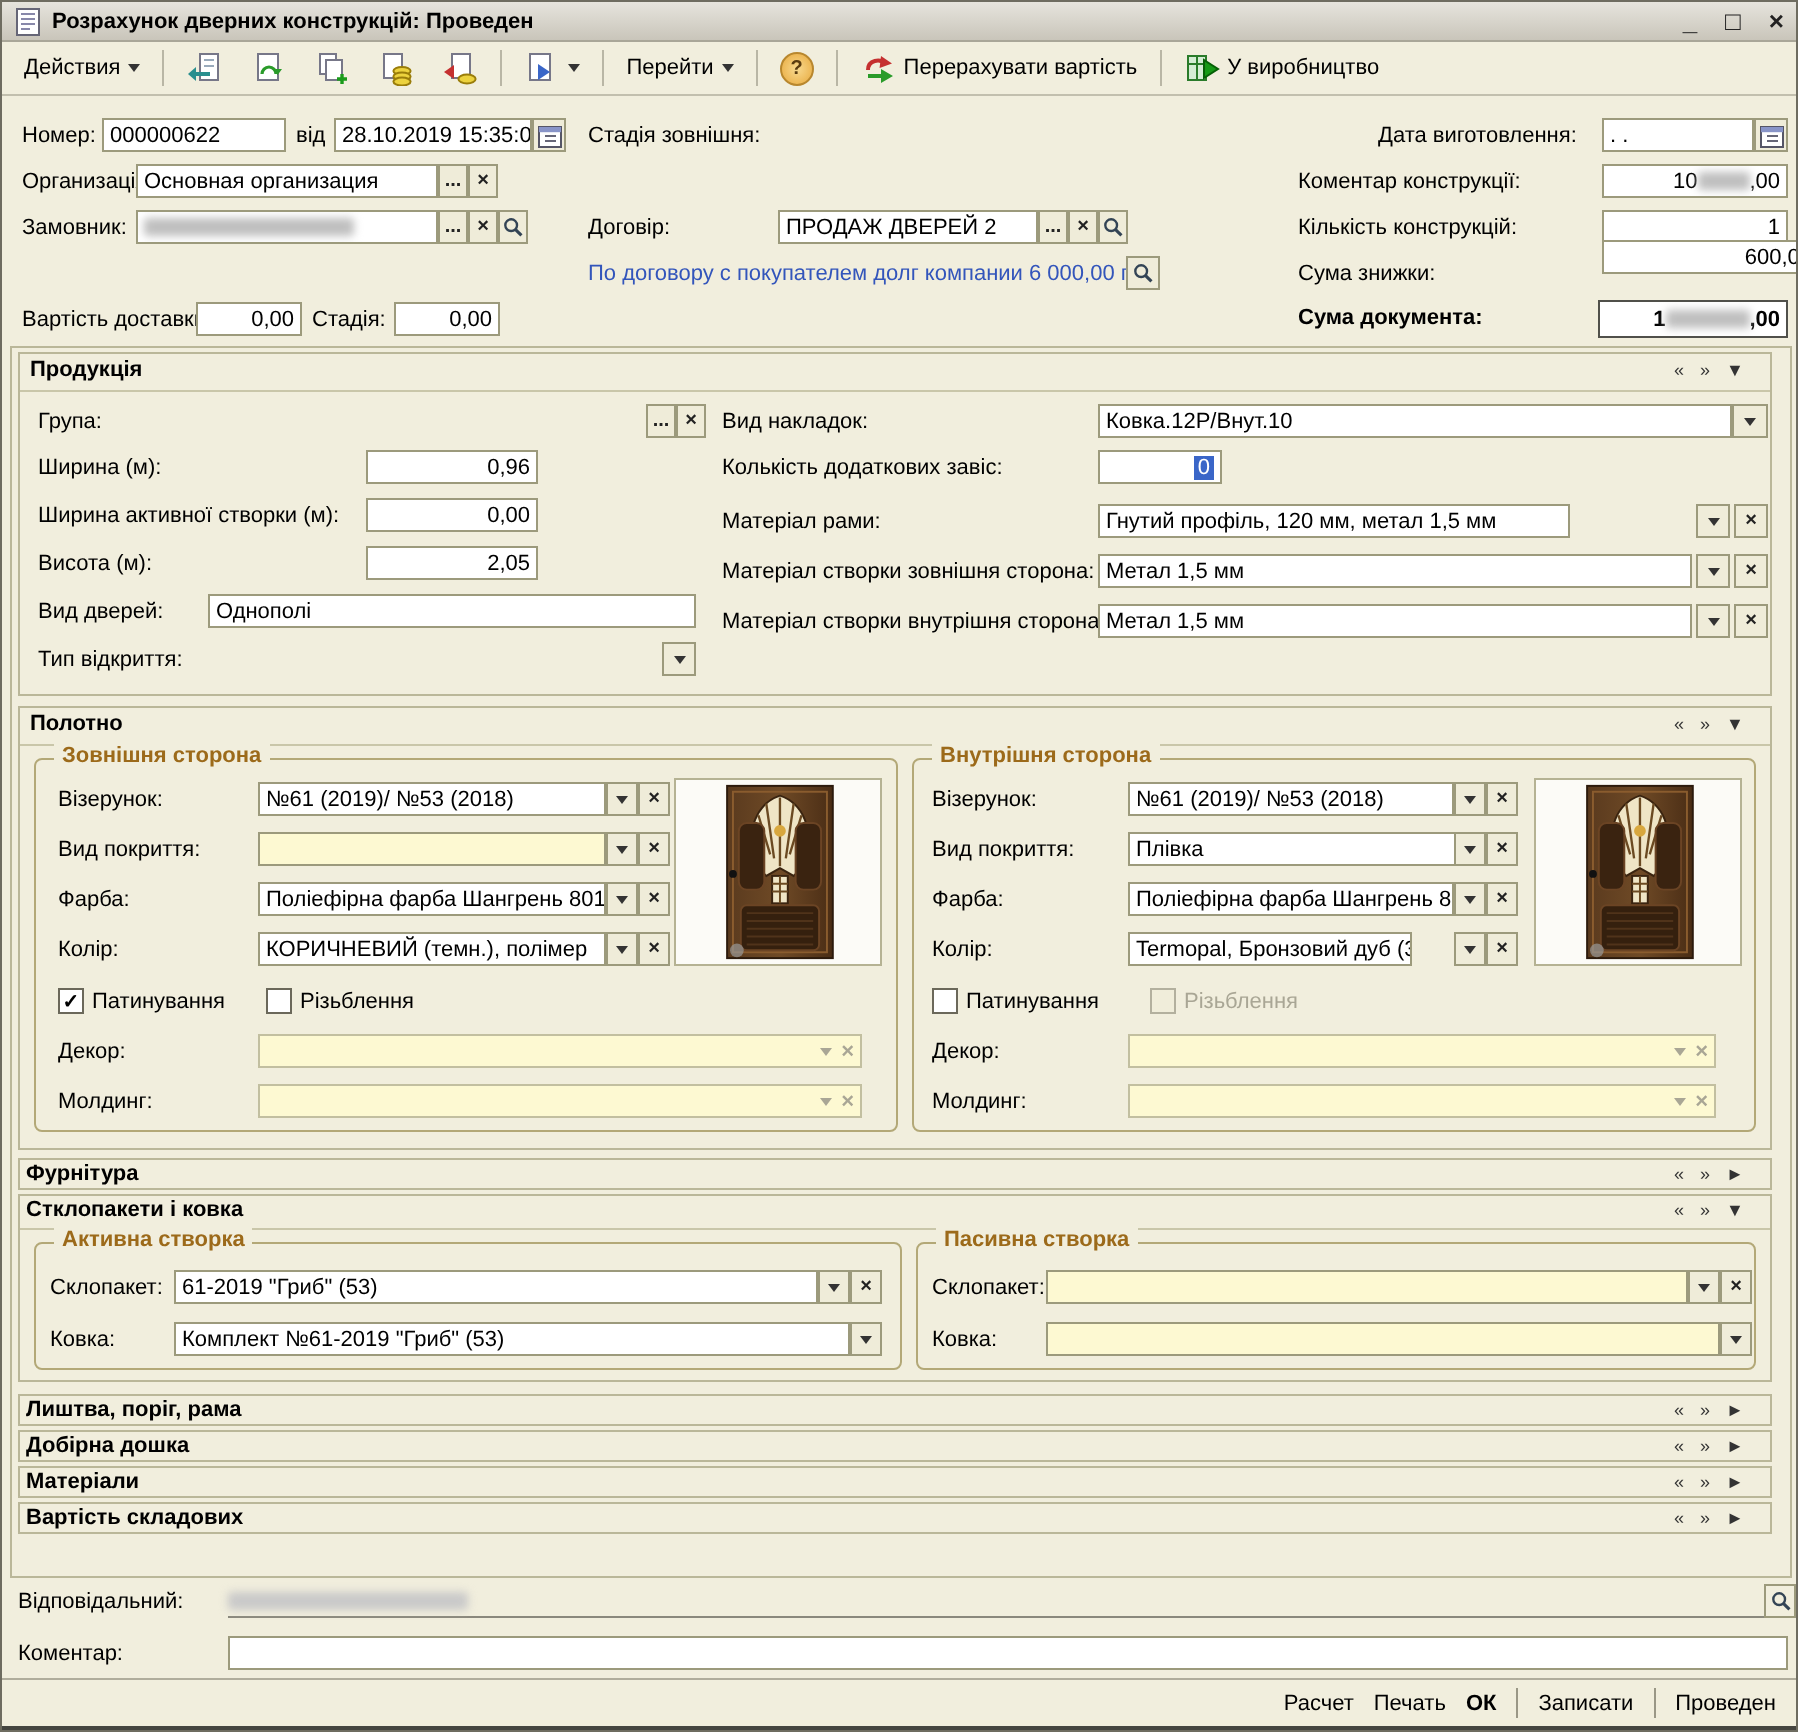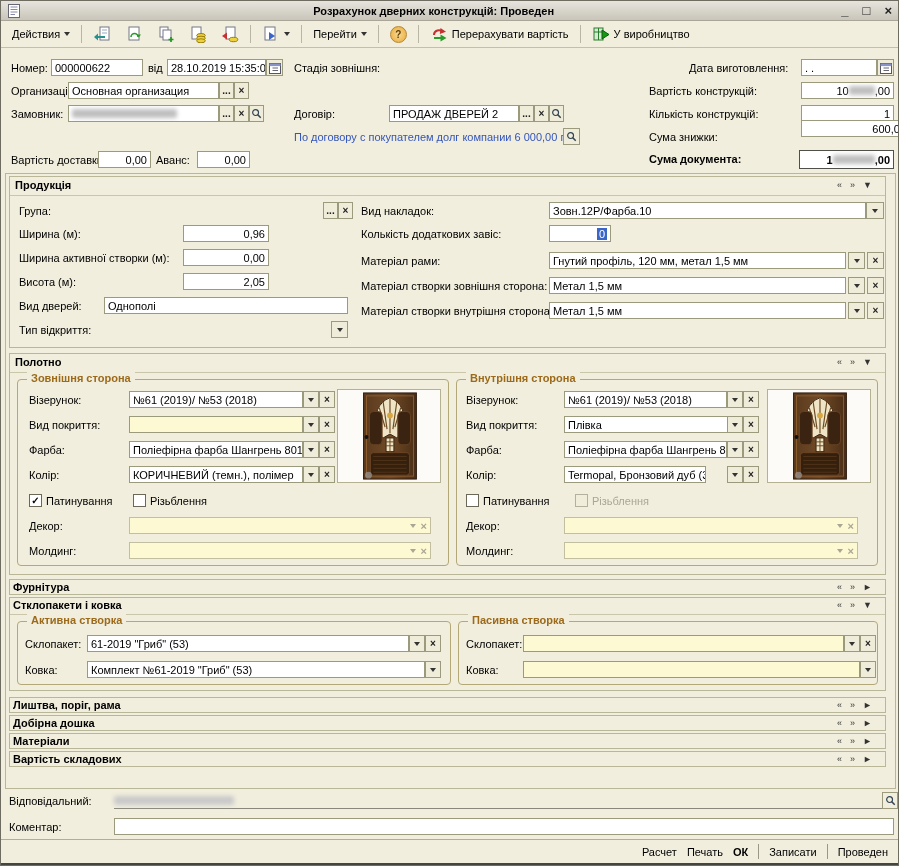--- a/index.html
+++ b/index.html
@@ -4,21 +4,21 @@
 <style>
   html,body{margin:0;padding:0;background:#7d7d78;}
   #window{position:relative;width:899px;height:866px;background:#f1eedd;
     font-family:"Liberation Sans",sans-serif;font-size:11px;color:#000;
     border:1px solid #6e6c60;box-sizing:border-box;overflow:hidden;}
   
   .titlebar{position:absolute;left:0;top:0;width:100%;height:20px;box-sizing:border-box;
     background:linear-gradient(#e6e4dd,#c9c5ba);border-bottom:1px solid #a9a698;
     display:flex;align-items:center;padding:0 6px;font-weight:bold;}
   .wicon{width:14px;height:14px;margin-right:5px;flex:0 0 auto;}
-  .wtitle{flex:1;white-space:nowrap;overflow:hidden;text-align:center;}
+  .wtitle{flex:1;white-space:nowrap;overflow:hidden;}
   .wctrls{display:flex;gap:14px;font-weight:bold;font-size:13px;color:#222;}
   .wctrls span{cursor:default;}
   
   .toolbar{position:absolute;left:0;top:20px;width:100%;height:27px;box-sizing:border-box;
     display:flex;align-items:center;padding:0 4px;background:#f1eedd;border-bottom:1px solid #c2bfae;}
   .tbtn{display:flex;align-items:center;gap:4px;padding:3px 6px;border:1px solid transparent;border-radius:2px;}
   .tsep{width:1px;height:18px;background:#b9b6a5;margin:0 4px;}
   .ticon{width:18px;height:18px;flex:0 0 auto;}
   .qicon{width:15px;height:15px;border-radius:50%;background:radial-gradient(#f8d98f,#e8a93c);
     border:1px solid #b8872e;display:flex;align-items:center;justify-content:center;
@@ -211,35 +211,35 @@
   <div class="link" style="left:293px;top:130px">По договору с покупателем долг компании 6 000,00 г...</div>
   <div class="btn" style="left:562px;top:127px;width:17px">
       <svg width="11" height="11" viewBox="0 0 12 12">
         <circle cx="5" cy="5" r="3.2" fill="none" stroke="#345" stroke-width="1.3"></circle>
         <line x1="7.4" y1="7.4" x2="10.6" y2="10.6" stroke="#345" stroke-width="1.7"></line>
       </svg>
     </div>
 
   <div class="lbl" style="left:10px;top:153px">Вартість доставки:</div>
   <div class="fld num" style="left:97px;top:150px;width:53px">0,00</div>
-  <div class="lbl" style="left:155px;top:153px">Аванс:</div>
+  <div class="lbl" style="left:155px;top:153px">Стадія:</div>
   <div class="fld num" style="left:196px;top:150px;width:53px">0,00</div>
 
   <div class="lbl" style="left:688px;top:61px">Дата виготовлення:</div>
   <div class="fld" style="left:800px;top:58px;width:76px">  .  .</div>
   <div class="btn" style="left:876px;top:58px;width:17px">
       <svg width="12" height="12" viewBox="0 0 12 12">
         <rect x="0.5" y="1.5" width="11" height="10" fill="#fff" stroke="#556"></rect>
         <rect x="0.5" y="1.5" width="11" height="2.6" fill="#8894c8"></rect>
         <line x1="3.5" y1="6" x2="9" y2="6" stroke="#667"></line>
         <line x1="3.5" y1="8.5" x2="9" y2="8.5" stroke="#667"></line>
       </svg>
     </div>
 
-  <div class="lbl" style="left:648px;top:84px">Вартість конструкцій:</div>
+  <div class="lbl" style="left:648px;top:84px">Коментар конструкції:</div>
   <div class="fld num" style="left:800px;top:81px;width:93px">
       <span>10</span>
       <span class="blur" style="width:26px"></span>
       <span>,00</span>
     </div>
 
   <div class="lbl" style="left:648px;top:107px">Кількість конструкцій:</div>
   <div class="fld num" style="left:800px;top:104px;width:93px">1</div>
 
   <div class="lbl" style="left:648px;top:130px">Сума знижки:</div>
@@ -261,38 +261,38 @@
     <span>»</span>
     <span>▼</span>
   </div>
   <div class="hline" style="left:9px;top:194px;width:875px"></div>
 
   <div class="lbl" style="left:18px;top:204px">Група:</div>
   <div class="btn" style="left:322px;top:201px">...</div>
   <div class="btn" style="left:337px;top:201px">×</div>
 
   <div class="lbl" style="left:360px;top:204px">Вид накладок:</div>
-  <div class="fld" style="left:548px;top:201px;width:317px">Зовн.12Р/Фарба.10</div>
+  <div class="fld" style="left:548px;top:201px;width:317px">Ковка.12Р/Внут.10</div>
   <div class="btn" style="left:865px;top:201px;width:18px">
       <span class="tri"></span>
     </div>
 
   <div class="lbl" style="left:18px;top:227px">Ширина (м):</div>
   <div class="fld num" style="left:182px;top:224px;width:86px">0,96</div>
 
   <div class="lbl" style="left:360px;top:227px">Колькість додаткових завіс:</div>
   <div class="fld num" style="left:548px;top:224px;width:62px">
       <span class="sel">0</span>
     </div>
 
   <div class="lbl" style="left:18px;top:251px">Ширина активної створки  (м):</div>
   <div class="fld num" style="left:182px;top:248px;width:86px">0,00</div>
 
   <div class="lbl" style="left:360px;top:254px">Матеріал рами:</div>
-  <div class="fld" style="left:548px;top:251px;width:297px">Гнутий профіль, 120 мм, метал 1,5 мм</div>
+  <div class="fld" style="left:548px;top:251px;width:236px">Гнутий профіль, 120 мм, метал 1,5 мм</div>
   <div class="btn" style="left:847px;top:251px;width:17px">
       <span class="tri"></span>
     </div>
   <div class="btn" style="left:866px;top:251px;width:17px">×</div>
 
   <div class="lbl" style="left:18px;top:275px">Висота (м):</div>
   <div class="fld num" style="left:182px;top:272px;width:86px">2,05</div>
 
   <div class="lbl" style="left:360px;top:279px">Матеріал створки зовнішня сторона:</div>
   <div class="fld" style="left:548px;top:276px;width:297px">Метал 1,5 мм</div>

